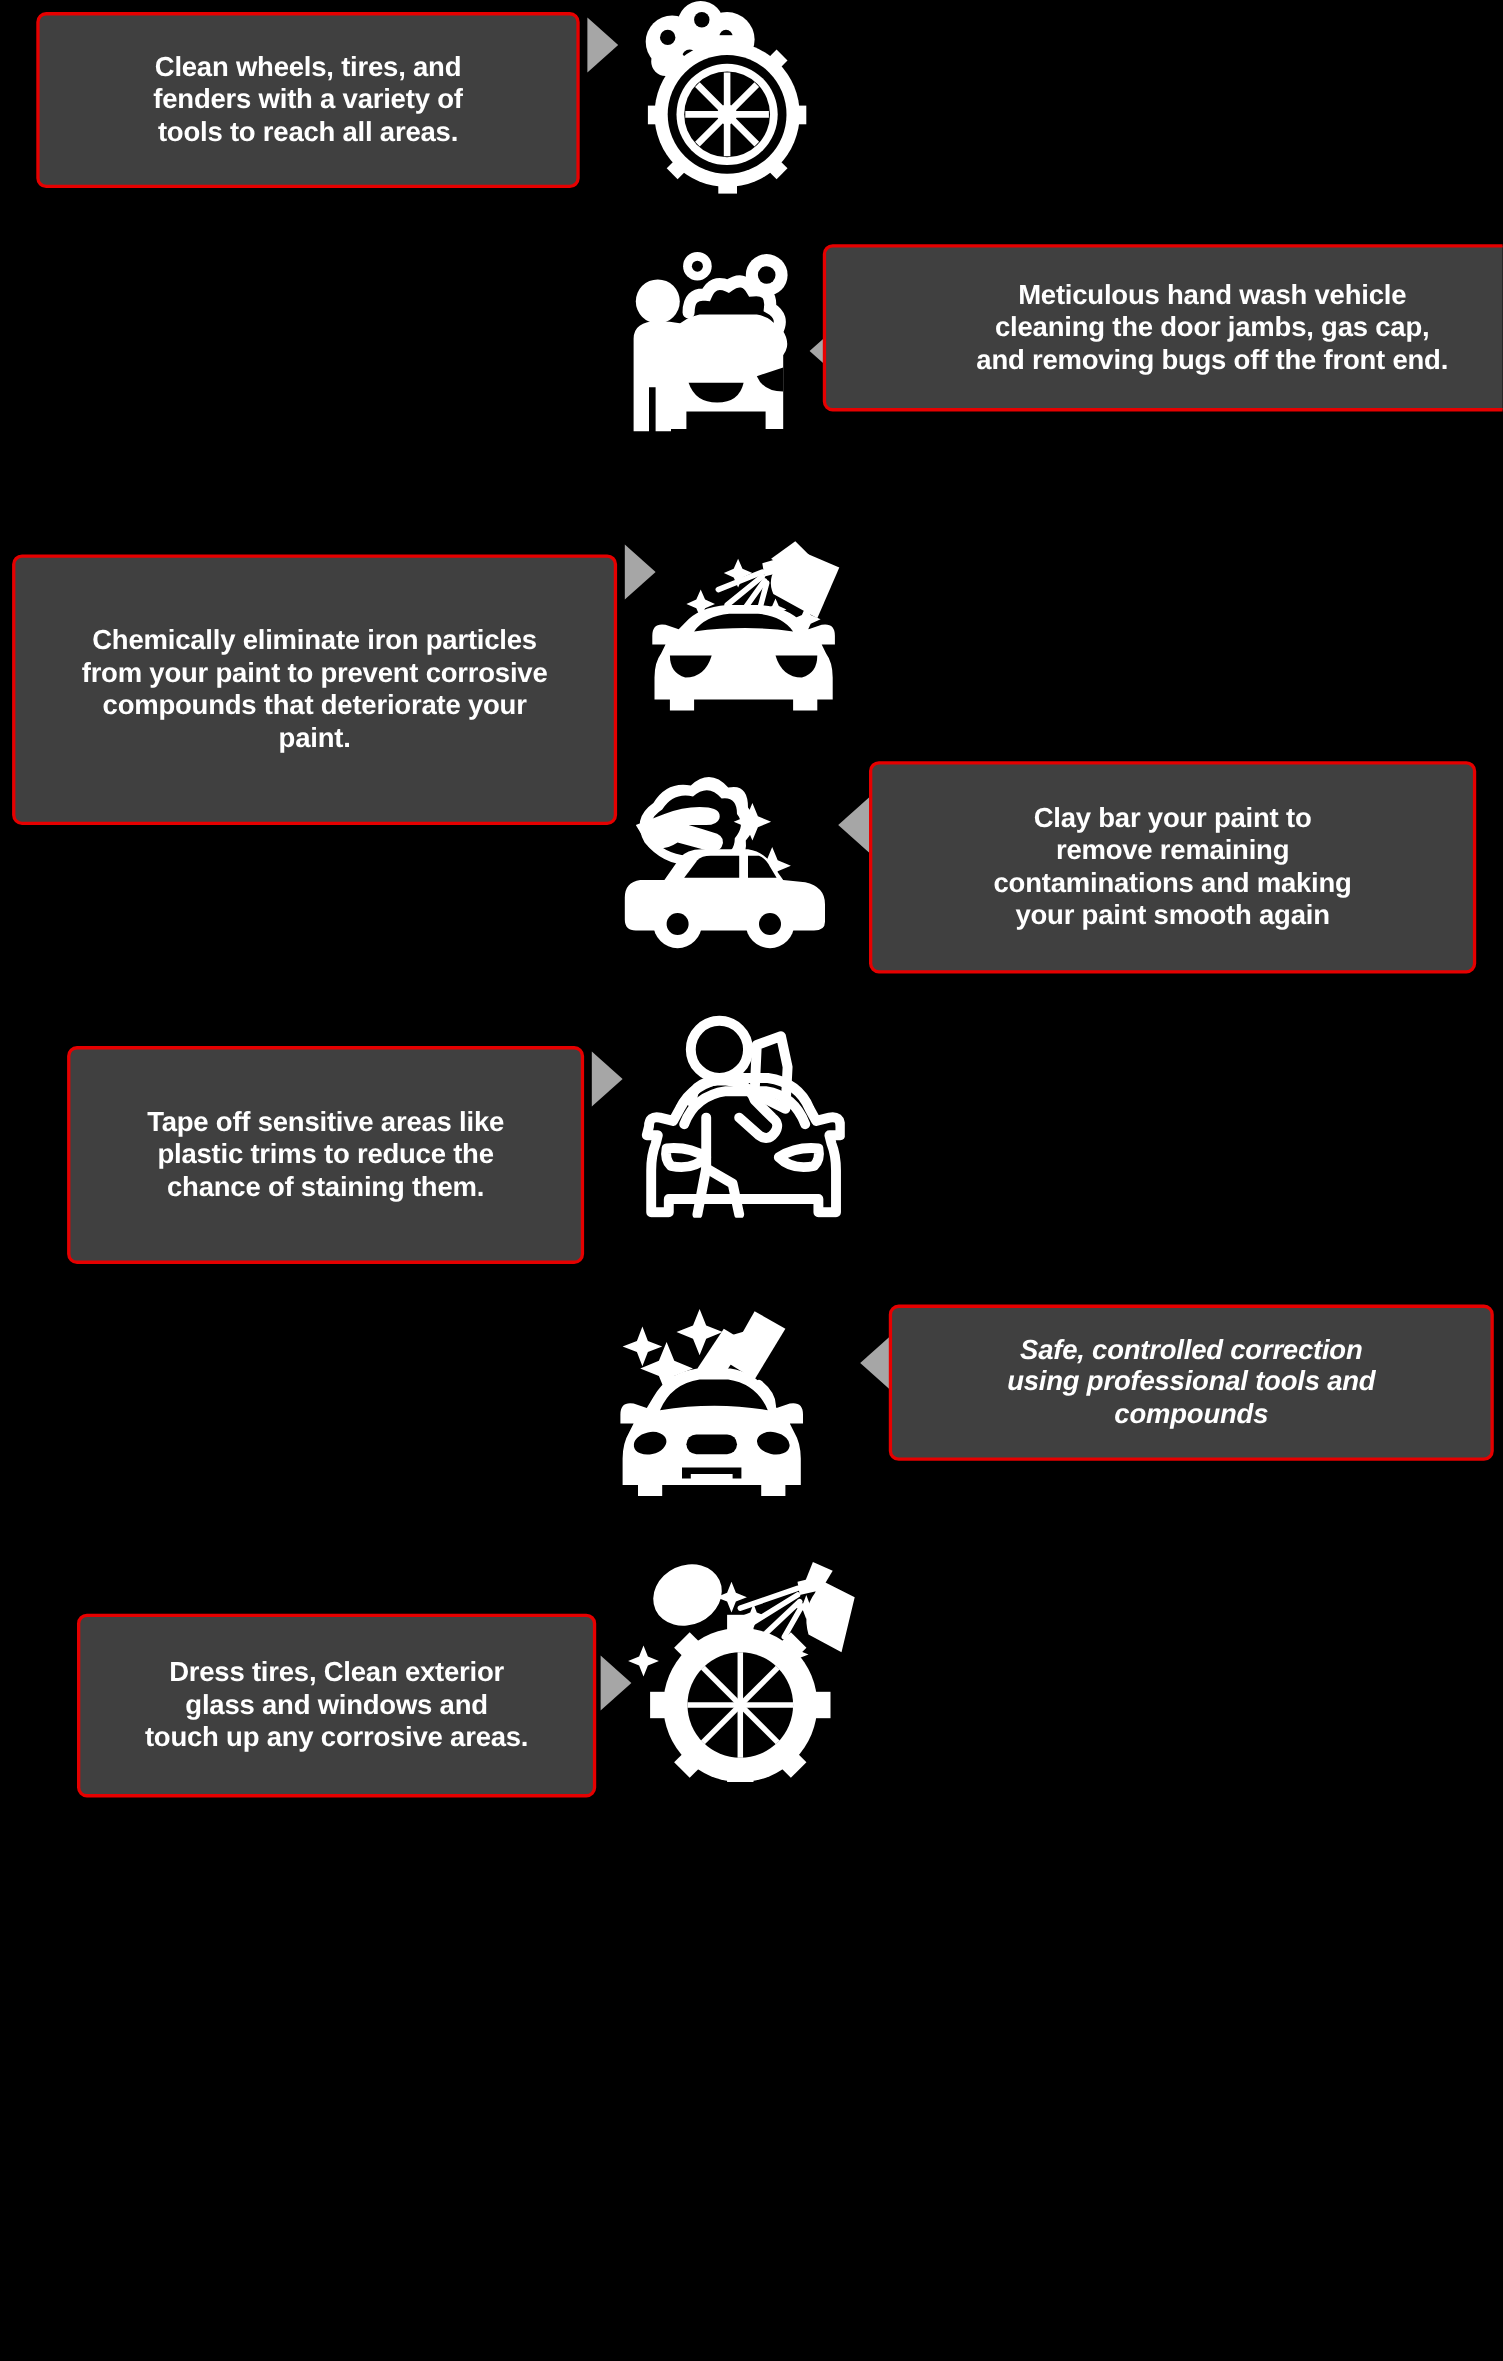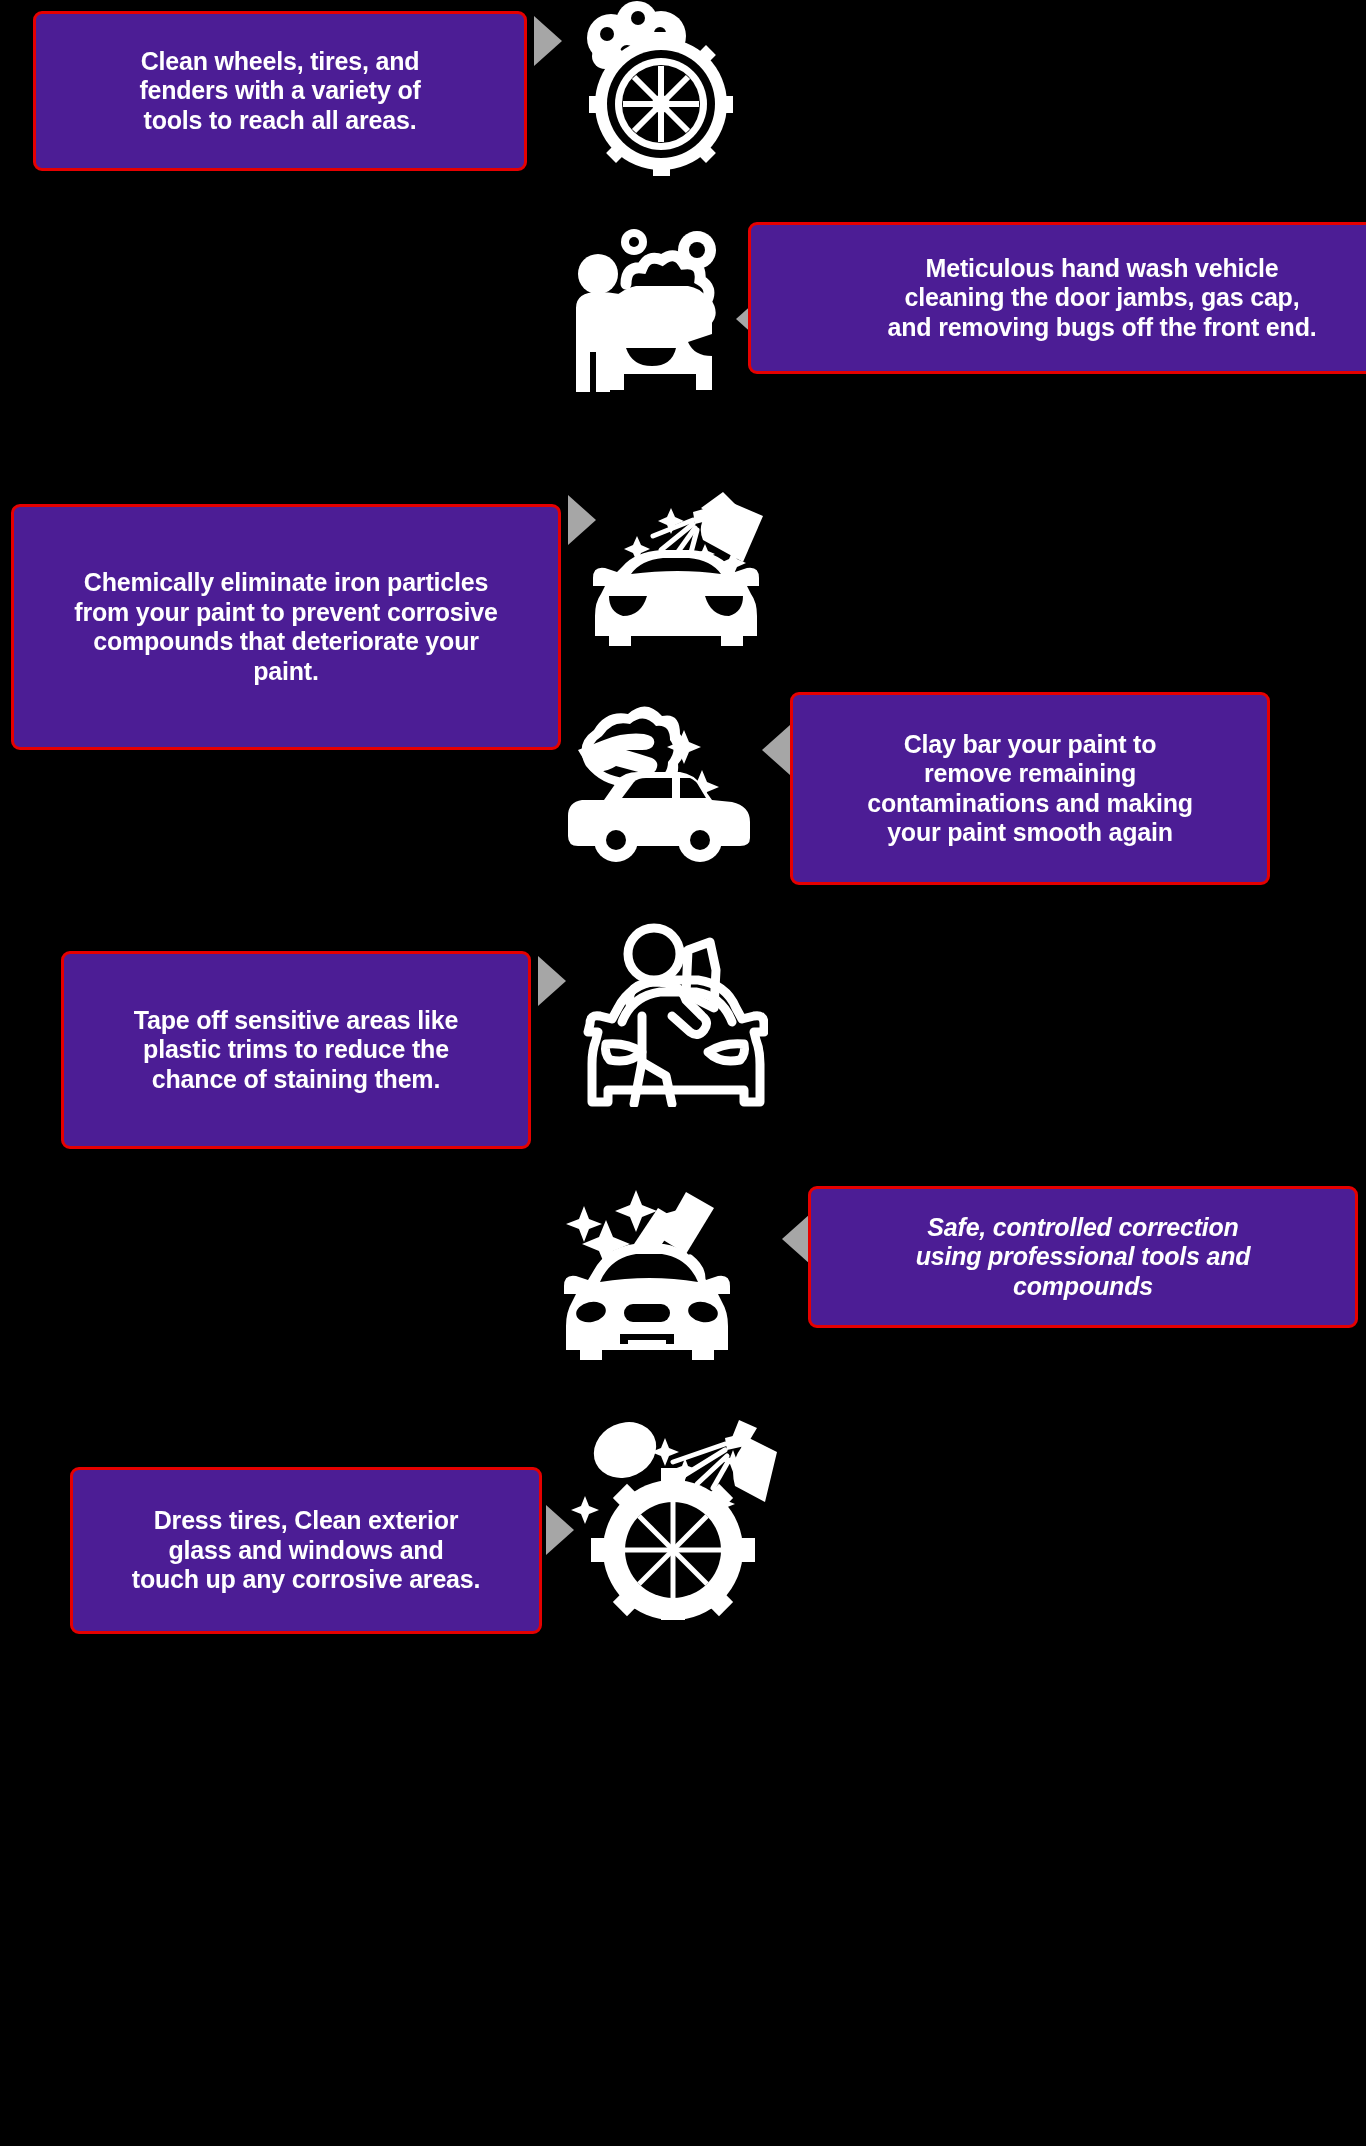--- a/index.html
+++ b/index.html
@@ -13,21 +13,21 @@
     height: 2146px;
     position: relative;
     overflow: hidden;
     font-family: "Liberation Sans", sans-serif;
   }
 
   
   .callout {
     position: absolute;
     box-sizing: border-box;
-    background: #4c1d95;
+    background: #404040;
     border: 3px solid #e60000;
     border-radius: 9px;
     display: flex;
     align-items: center;
     justify-content: center;
     padding: 14px 18px;
   }
   .callout-text {
     color: #ffffff;
     font-family: "Liberation Sans", sans-serif;
@@ -214,21 +214,21 @@
     </g>
     <g fill="#000000">
       <circle cx="56" cy="152" r="10"></circle>
       <circle cx="140" cy="152" r="10"></circle>
       <path d="M62 110 L74 94 Q78 90 86 90 L112 90 L112 110 Z"></path>
       <path d="M120 90 L130 90 Q136 92 140 100 L146 110 L120 110 Z"></path>
     </g>
   </svg>
 </div>
 <div class="arrow point-left" style="left:762px; top:725px;"></div>
-<div class="callout" style="left:790px; top:692px; width:480px; height:193px;">
+<div class="callout" style="left:790px; top:692px; width:552px; height:193px;">
   <div class="callout-text">Clay bar your paint to
 remove remaining
 contaminations and making
 your paint smooth again</div>
 </div>
 
 <div class="callout" style="left:61px; top:951px; width:470px; height:198px;">
   <div class="callout-text">Tape off sensitive areas like
 plastic trims to reduce the
 chance of staining them.</div>

